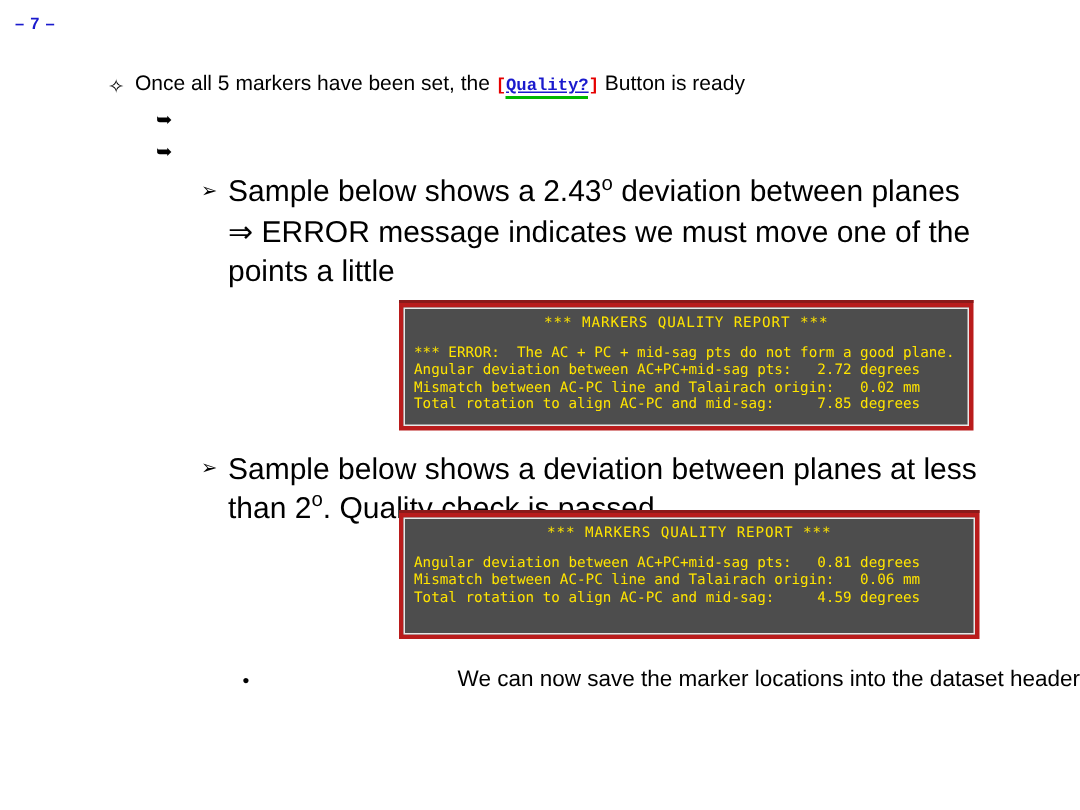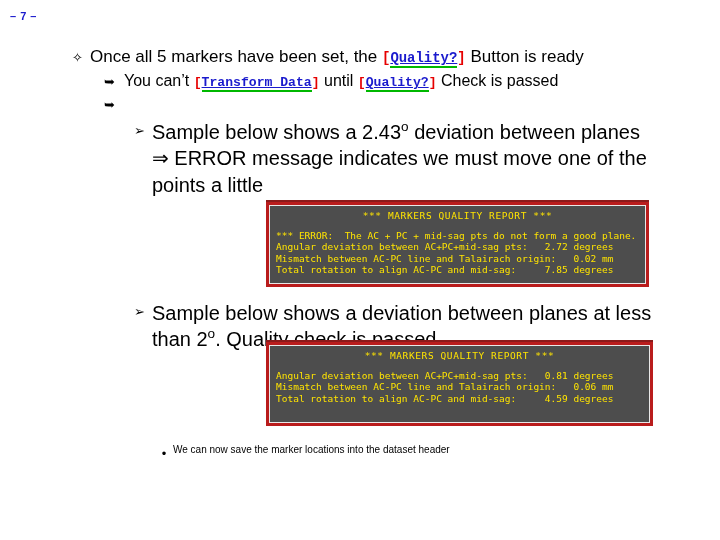--- a/index.html
+++ b/index.html
@@ -47,36 +47,36 @@
     color: #000;
   }
   .btext {
     flex: 1 1 auto;
     line-height: 1.32;
   }
 
   
   .l1 { padding-left: 72px; margin-bottom: 2px; }
   .l1 .bullet { width: 18px; font-size: 13px; padding-top: 3px; }
-  .l1 .btext { font-size: 17px; }
+  .l1 .btext { font-size: 14px; }
 
   
   .l2 { padding-left: 104px; margin-bottom: 1px; }
   .l2 .bullet { width: 20px; font-size: 13px; padding-top: 3px; }
   .l2 .btext { font-size: 16px; padding-right: 36px; }
 
   
   .l3 { padding-left: 134px; margin-bottom: 1px; }
   .l3 .bullet { width: 18px; font-size: 13px; padding-top: 3px; }
   .l3 .btext { font-size: 20px; padding-right: 62px; }
 
   
   .l4 { padding-left: 155px; margin-bottom: 1px; }
   .l4 .bullet { width: 18px; font-size: 13px; padding-top: 2px; text-align: center;}
-  .l4 .btext { font-size: 10px; }
+  .l4 .btext { font-size: 15px; text-align: right; }
 
   sup.deg {
     font-size: 0.68em;
     vertical-align: super;
     line-height: 0;
   }
 
   
   .tok {
     white-space: nowrap;
@@ -141,21 +141,20 @@
 
 <div class="outline">
 
   <div class="lvl l1">
     <span class="bullet">✧</span>
     <span class="btext"><span>Once all 5 markers have been set, the </span><span class="tok"><span class="brk">[</span><span class="lbl">Quality?</span><span class="brk">]</span></span><span> Button is ready</span></span>
   </div>
 
   <div class="lvl l2">
     <span class="bullet">➥</span>
-    <span class="btext"><span>You can’t </span><span class="tok"><span class="brk">[</span><span class="lbl">Transform Data</span><span class="brk">]</span></span><span> until </span><span class="tok"><span class="brk">[</span><span class="lbl">Quality?</span><span class="brk">]</span></span><span> Check is passed</span></span>
   </div>
 
   <div class="lvl l2">
     <span class="bullet">➥</span>
   </div>
 
   <div class="lvl l3" style="margin-top:6px;">
     <span class="bullet">➢</span>
     <span class="btext"><span>Sample below shows a 2.43</span><sup class="deg">o</sup><span> deviation between planes </span><span>⇒</span><span> ERROR message indicates we must move one of the points a little</span></span>
   </div>

